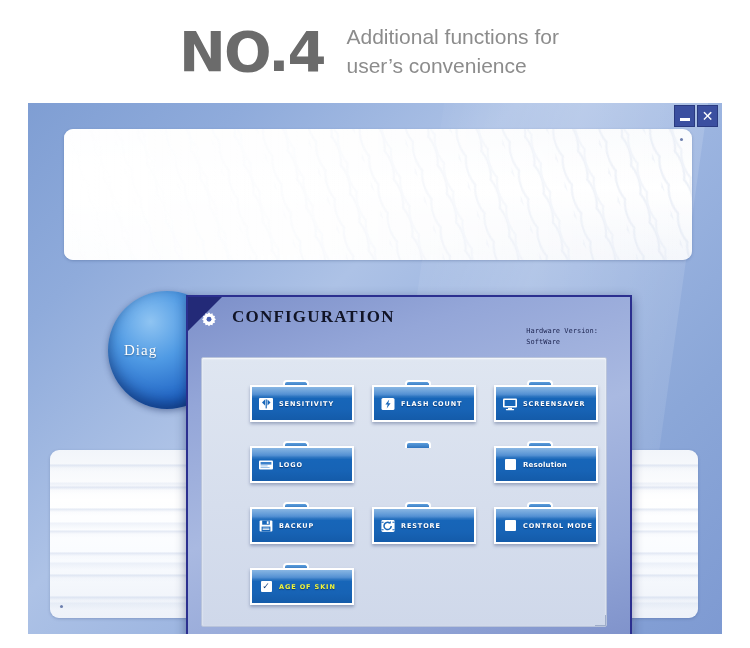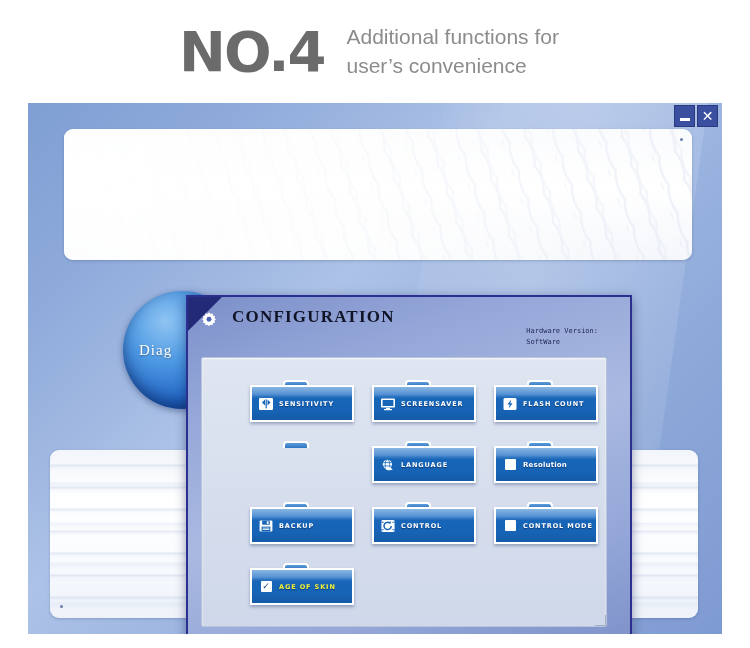--- a/index.html
+++ b/index.html
@@ -157,21 +157,21 @@
     position:absolute;
     left: 10px; bottom: 10px;
     width: 3px; height: 3px;
     border-radius:50%;
     background: #6d7fae;
   }
 
   
   .sphere {
     position:absolute;
-    left: 95px; top: 188px;
+    left: 80px; top: 188px;
     width: 118px; height: 118px;
     border-radius: 50%;
     background: radial-gradient(circle at 36% 26%, #8fc4f2 0%, #4f9ae4 34%, #1f63c4 72%, #16428f 100%);
     box-shadow: 0 2px 6px rgba(20,40,90,0.45), inset 0 -6px 14px rgba(8,25,70,0.5);
     overflow: hidden;
   }
   .sphere-label {
     position:absolute;
     left: 16px; top: 50%;
     transform: translateY(-50%);
@@ -474,60 +474,60 @@
               </span>
               <span class="cfg-label">SENSITIVITY</span>
             </div>
           </div>
 
           <div class="cfg-btn">
             <div class="tab-top"></div>
             <div class="tab-body">
               <span class="cfg-ico">
                 <svg viewBox="0 0 16 14" width="16" height="14">
+                  <rect x="1.5" y="1" width="13" height="12" rx="1.5" fill="#ffffff"></rect>
+                  <path d="M9.2 2.6L5.4 7.6h2.3l-1 3.8 3.9-5.1H8.3z" fill="#1766b9"></path>
+                </svg>
+              </span>
+              <span class="cfg-label">FLASH COUNT</span>
+            </div>
+          </div>
+
+          <div class="cfg-btn">
+            <div class="tab-top"></div>
+            <div class="tab-body">
+              <span class="cfg-ico">
+                <svg viewBox="0 0 16 14" width="16" height="14">
                   <rect x="1" y="1.5" width="14" height="9" rx="1" fill="#ffffff"></rect>
                   <rect x="2.6" y="3" width="10.8" height="6" fill="#1766b9"></rect>
                   <rect x="6" y="10.8" width="4" height="1.4" fill="#ffffff"></rect>
                   <rect x="3.8" y="12" width="8.4" height="1.2" rx="0.6" fill="#ffffff"></rect>
                 </svg>
               </span>
               <span class="cfg-label">SCREENSAVER</span>
             </div>
           </div>
 
           <div class="cfg-btn">
             <div class="tab-top"></div>
             <div class="tab-body">
               <span class="cfg-ico">
                 <svg viewBox="0 0 16 14" width="16" height="14">
-                  <rect x="1.5" y="1" width="13" height="12" rx="1.5" fill="#ffffff"></rect>
-                  <path d="M9.2 2.6L5.4 7.6h2.3l-1 3.8 3.9-5.1H8.3z" fill="#1766b9"></path>
+                  <rect x="1" y="2.5" width="14" height="9" rx="1" fill="#ffffff"></rect>
+                  <rect x="2.6" y="4" width="10.8" height="2.6" fill="#3c82cc"></rect>
+                  <rect x="2.6" y="7.4" width="7" height="1" fill="#9cc2e8"></rect>
+                  <rect x="2.6" y="9" width="9" height="1" fill="#9cc2e8"></rect>
                 </svg>
               </span>
-              <span class="cfg-label">FLASH COUNT</span>
-            </div>
-          </div>
-
-          <div class="cfg-btn">
-            <div class="tab-top"></div>
-          </div>
-
-          <div class="cfg-btn">
-            <div class="tab-top"></div>
-            <div class="tab-body">
-              <span class="cfg-ico">
-                <svg viewBox="0 0 16 14" width="16" height="14">
-                  <circle cx="7.4" cy="6.3" r="4.6" fill="#ffffff"></circle>
-                  <path d="M3.2 4.6h8.4M3.2 8h8.4" stroke="#2a78c4" stroke-width="0.9" fill="none"></path>
-                  <ellipse cx="7.4" cy="6.3" rx="2.2" ry="4.6" fill="none" stroke="#2a78c4" stroke-width="0.9"></ellipse>
-                  <path d="M6.5 8.8c2.6 0 5 1.2 6.2 2.8-1.6.9-4.2 1-6.2.2-1.2-.5-1.4-2.2 0-3z" fill="#ffffff"></path>
-                </svg>
-              </span>
-              <span class="cfg-label">LANGUAGE</span>
-            </div>
+              <span class="cfg-label">LOGO</span>
+            </div>
+          </div>
+
+          <div class="cfg-btn">
+            <div class="tab-top"></div>
           </div>
 
           <div class="cfg-btn">
             <div class="tab-top"></div>
             <div class="tab-body">
               <span class="cfg-ico">
                 <span class="ico-sq-empty"></span>
               </span>
               <span class="cfg-label mixed">Resolution</span>
             </div>
@@ -554,21 +554,21 @@
             <div class="tab-top"></div>
             <div class="tab-body">
               <span class="cfg-ico">
                 <svg viewBox="0 0 16 14" width="16" height="14">
                   <rect x="1.4" y="1" width="13.2" height="12" rx="1.4" fill="#ffffff"></rect>
                   <path d="M11.2 7a3.6 3.6 0 1 1-1.4-2.9" fill="none" stroke="#1766b9" stroke-width="1.5"></path>
                   <path d="M10.6 1.9l0.4 2.6-2.6-.2z" fill="#1766b9"></path>
                   <path d="M1.4 3.2h2.2M1.4 10.8h2.2M12.4 3.2h2.2M12.4 10.8h2.2" stroke="#1766b9" stroke-width="1.1"></path>
                 </svg>
               </span>
-              <span class="cfg-label">CONTROL</span>
+              <span class="cfg-label">RESTORE</span>
             </div>
           </div>
 
           <div class="cfg-btn">
             <div class="tab-top"></div>
             <div class="tab-body">
               <span class="cfg-ico">
                 <span class="ico-sq-empty"></span>
               </span>
               <span class="cfg-label">CONTROL MODE</span>

